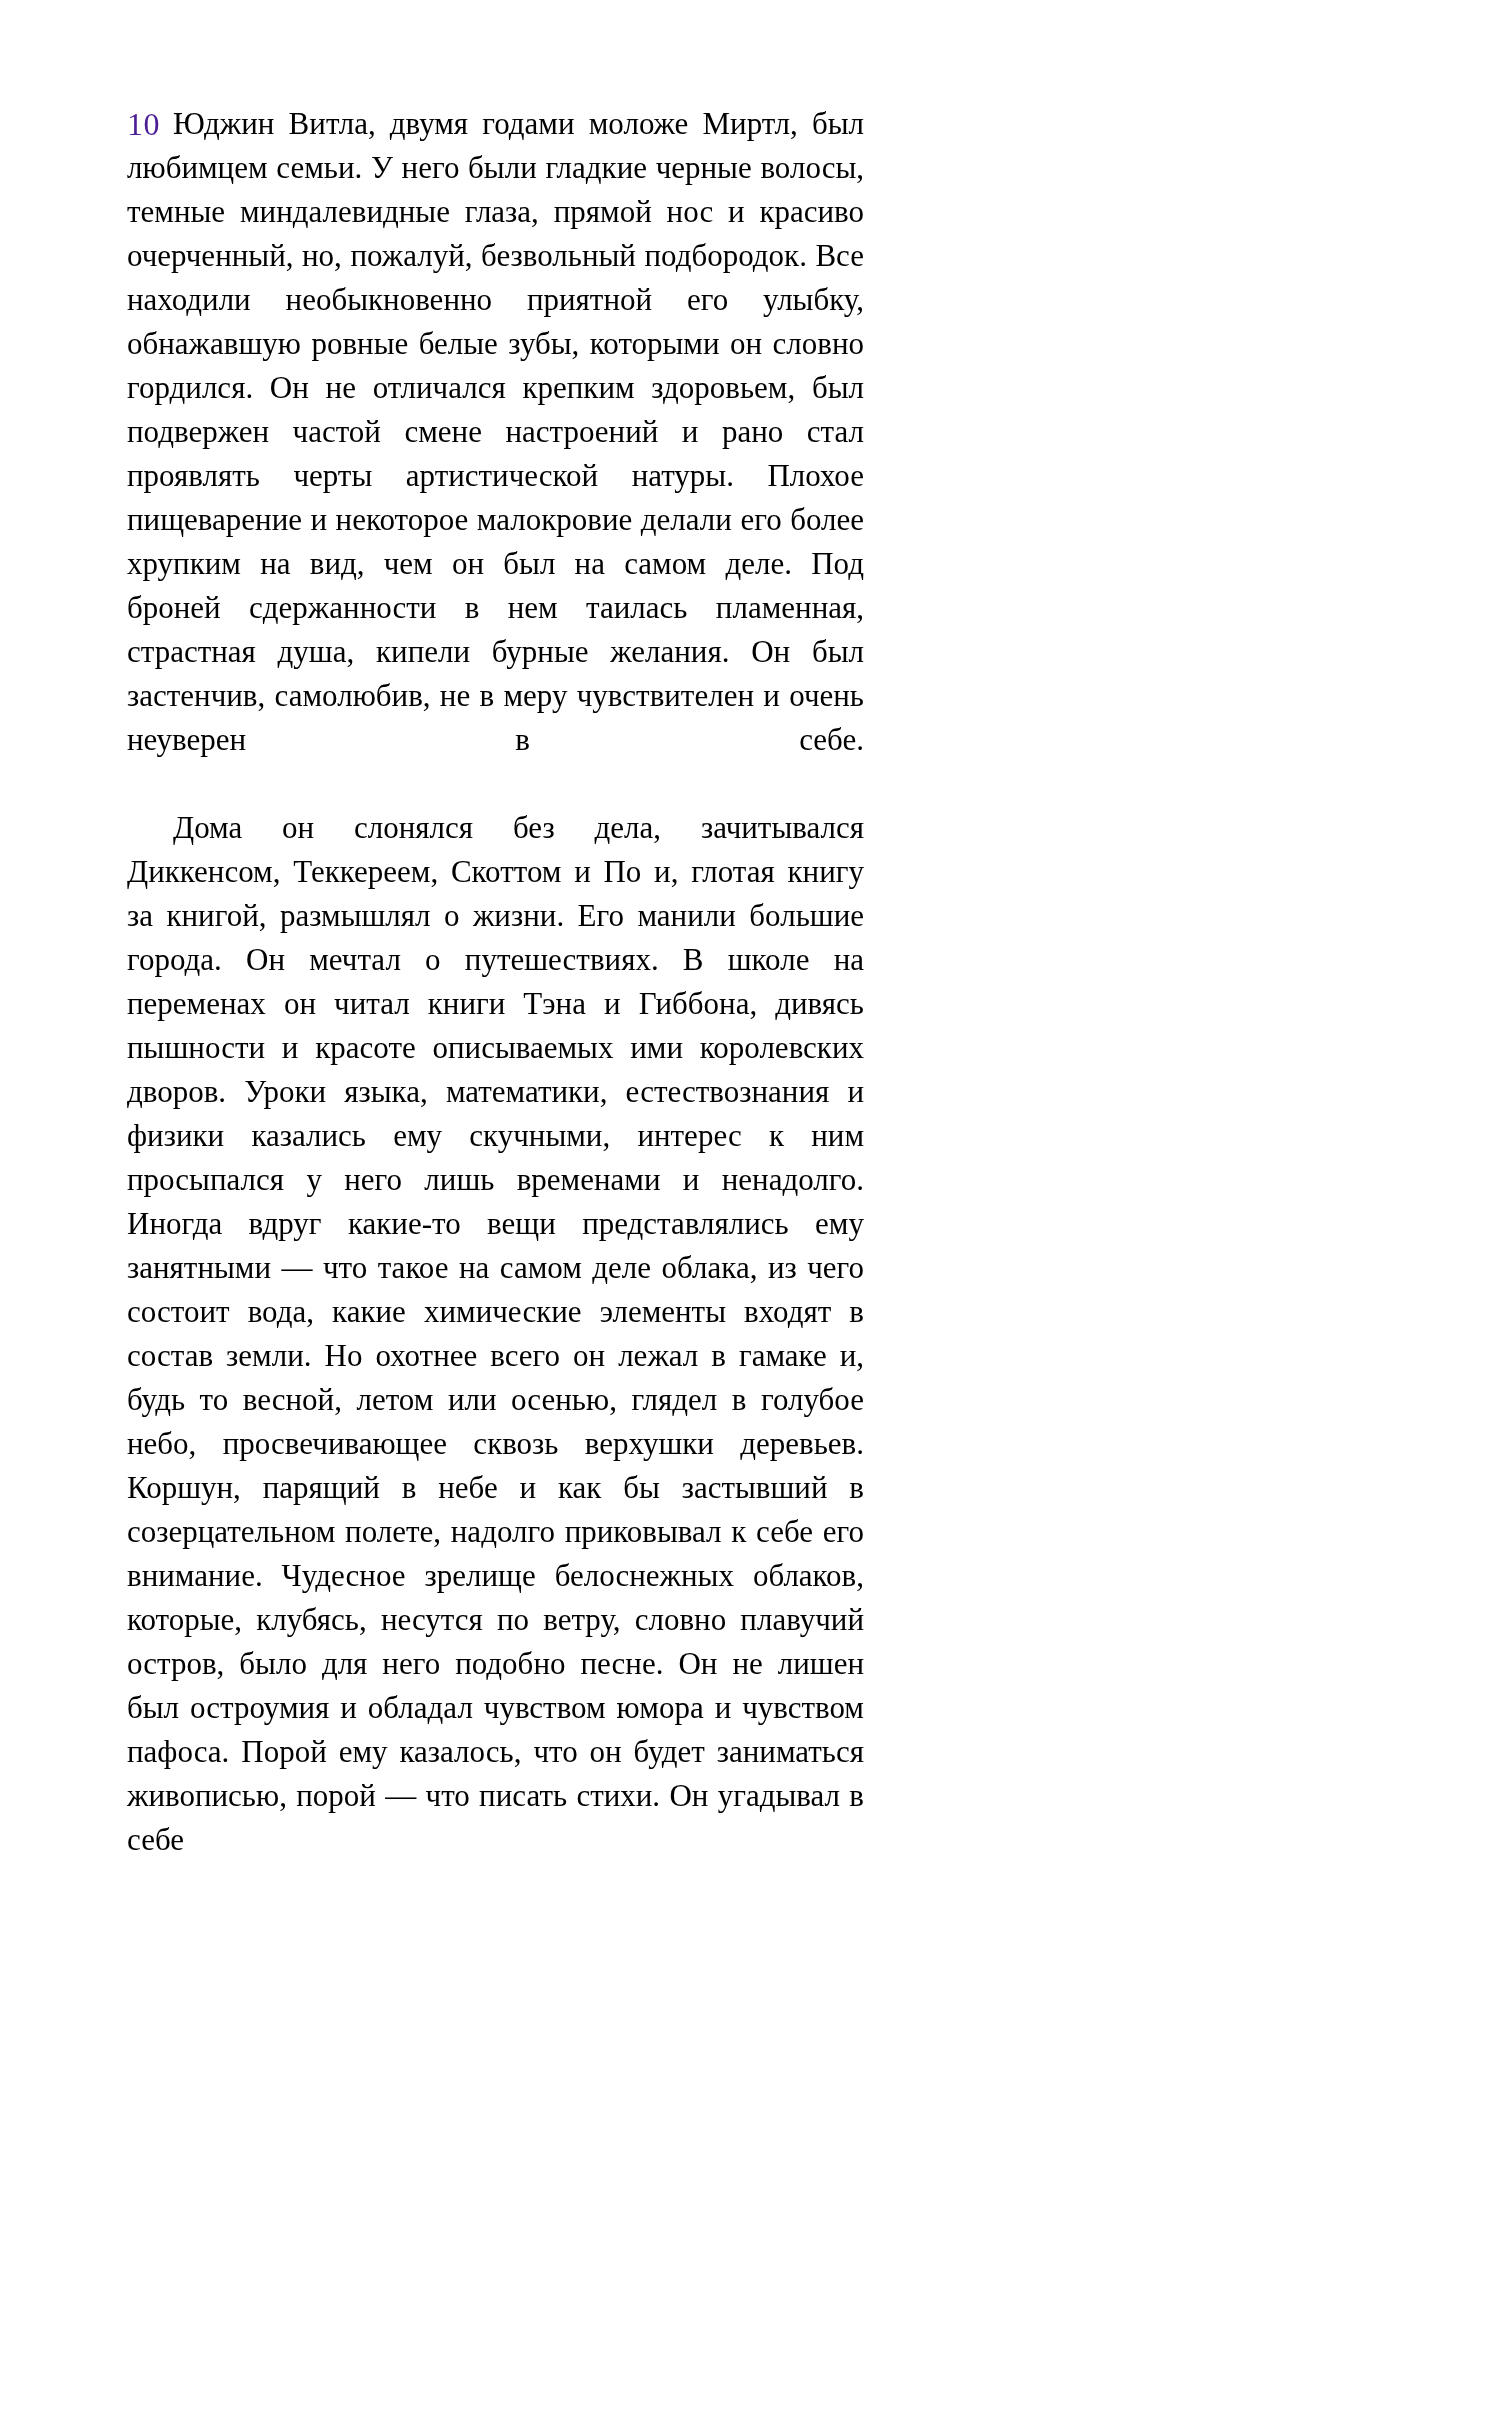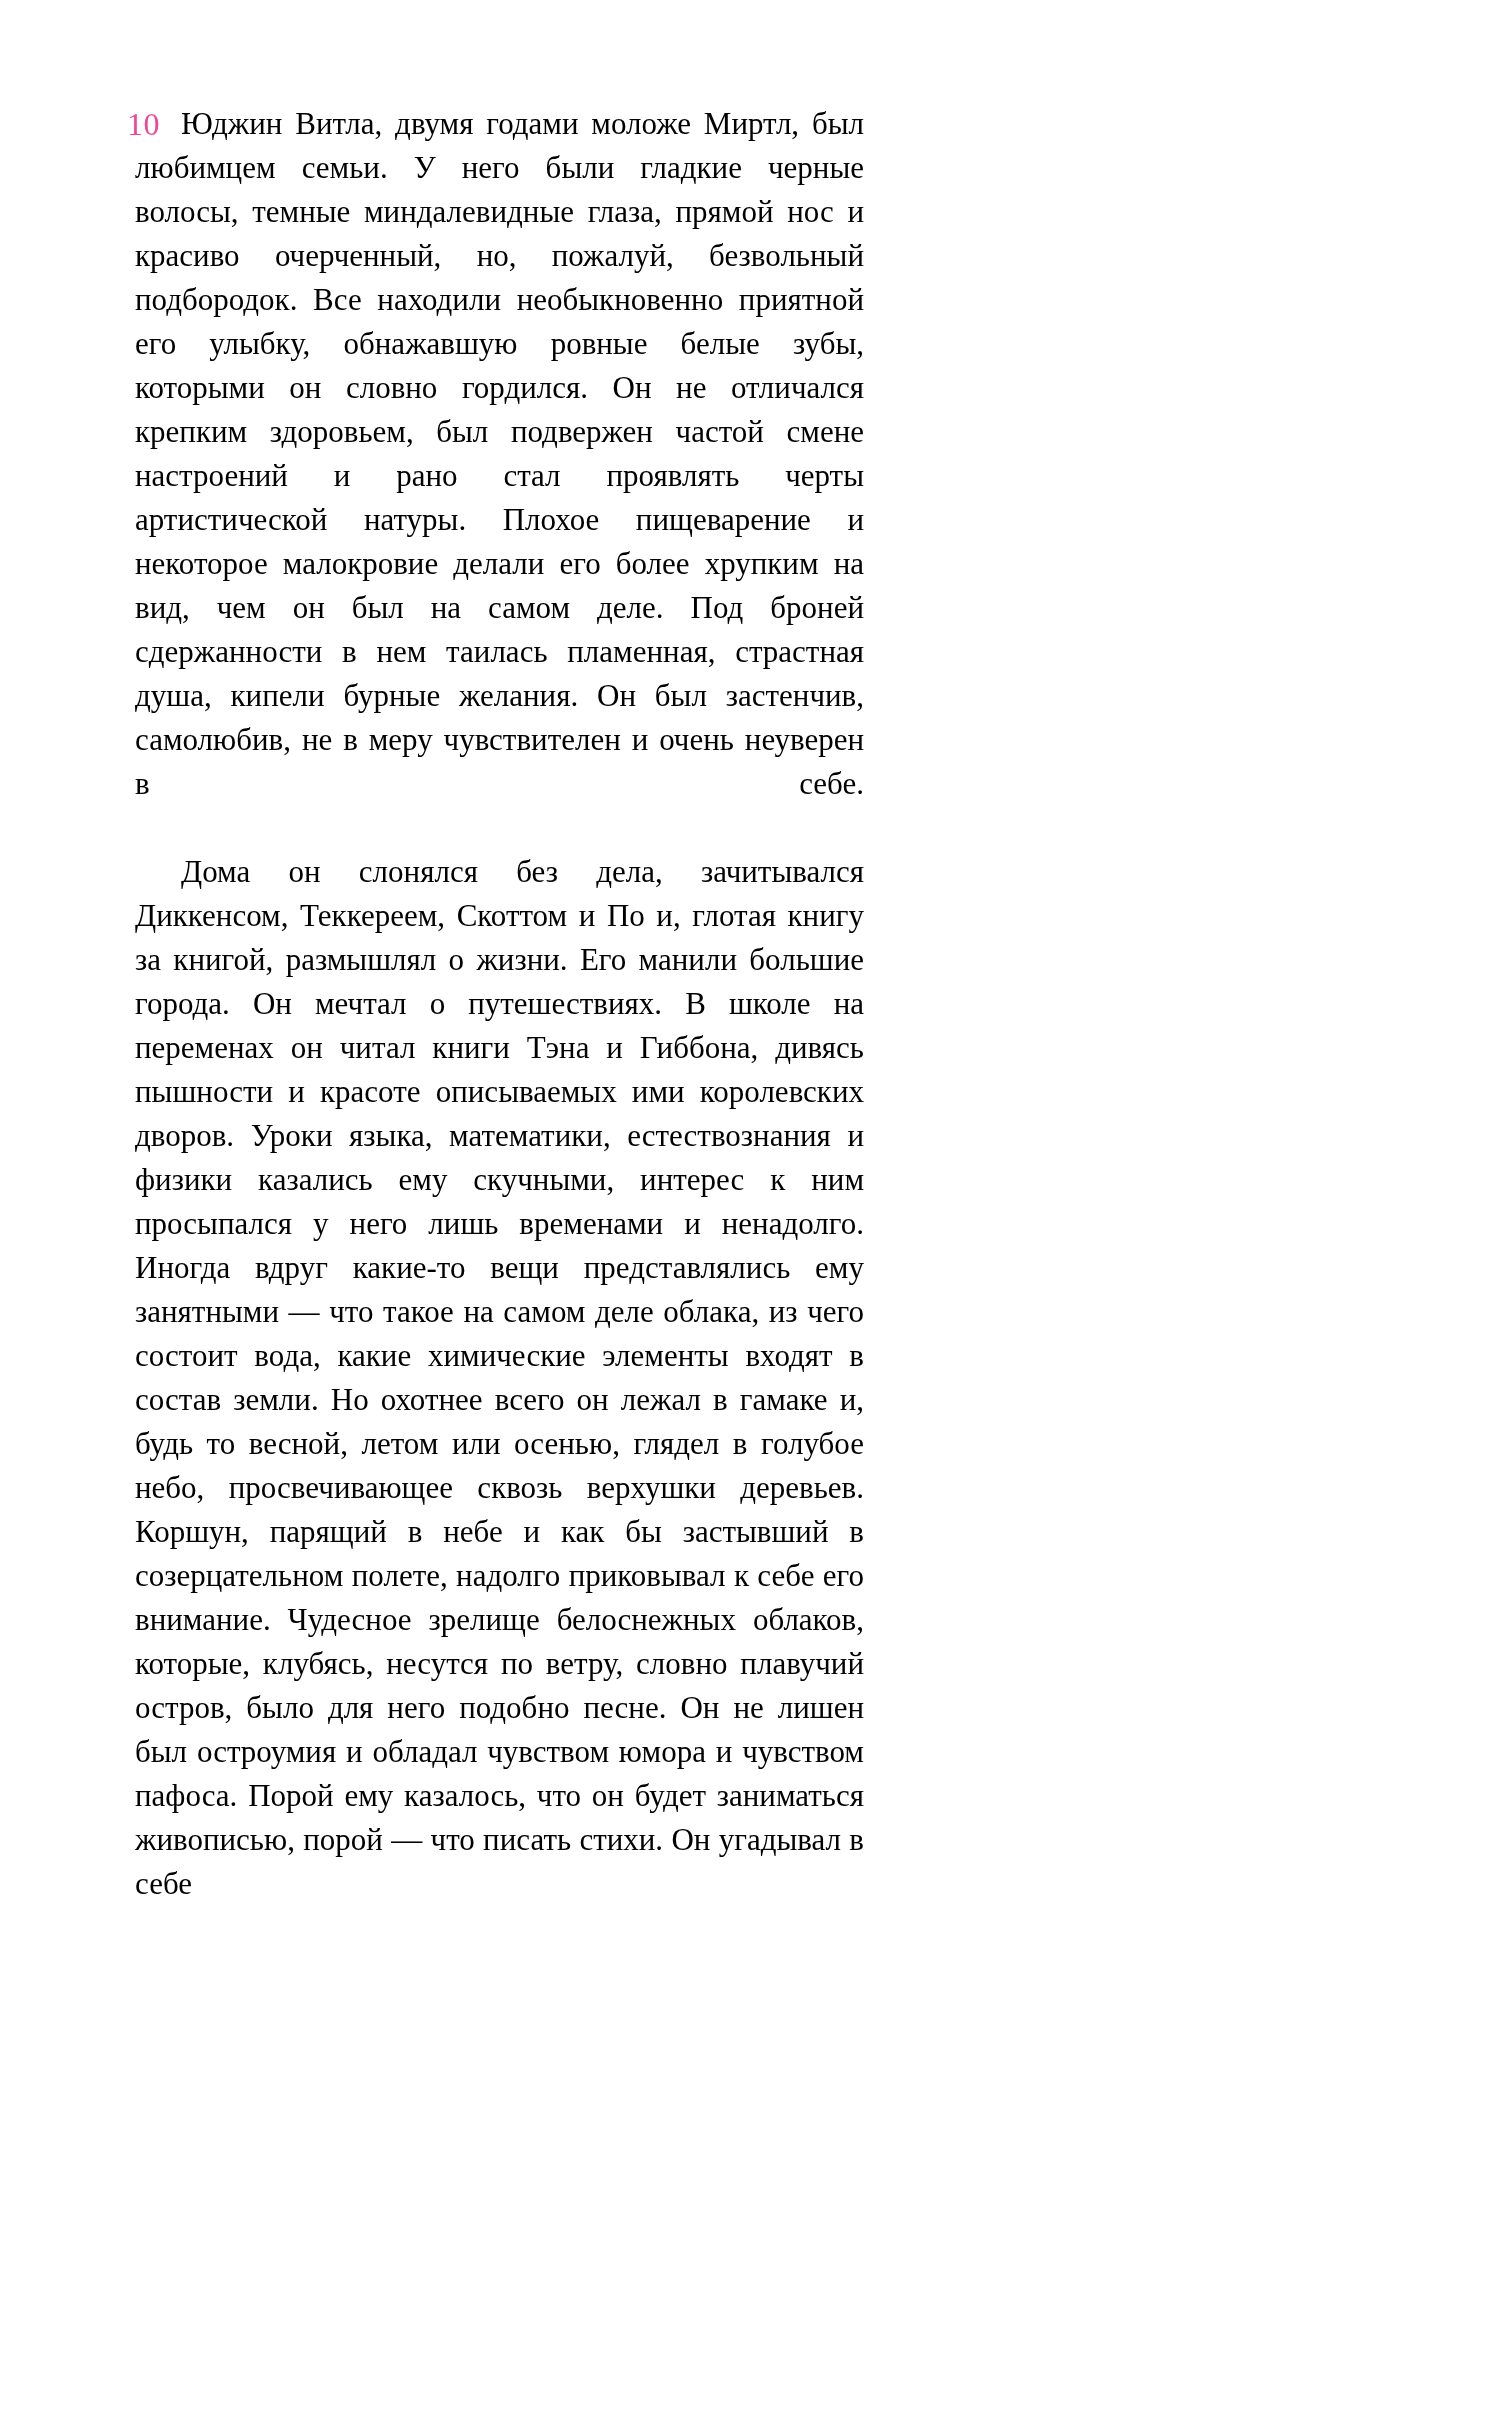--- a/index.html
+++ b/index.html
@@ -23,38 +23,37 @@
     width: 737px;
   }
   .folio {
     position: absolute;
     left: 0;
     top: 5.9px;
     width: 53px;
     font-size: 32px;
     line-height: 1;
     letter-spacing: 0.5px;
-    color: #ec4899;
+    color: #4c1d95;
   }
   p.para {
     margin: 0;
     font-size: 31px;
     line-height: 44px;
     text-align: justify;
     text-justify: inter-word;
     -webkit-hyphens: none;
     hyphens: none;
     word-spacing: 0.2px;
   }
   p.para.first {
     text-indent: 84px;
   }
   p.para.indent {
     text-indent: 46px;
-    margin-left: 8px;
   }
   
   p.para::after {
     content: "";
     display: inline-block;
     width: 100%;
   }
   p.para.no-stretch::after {
     content: none;
   }

